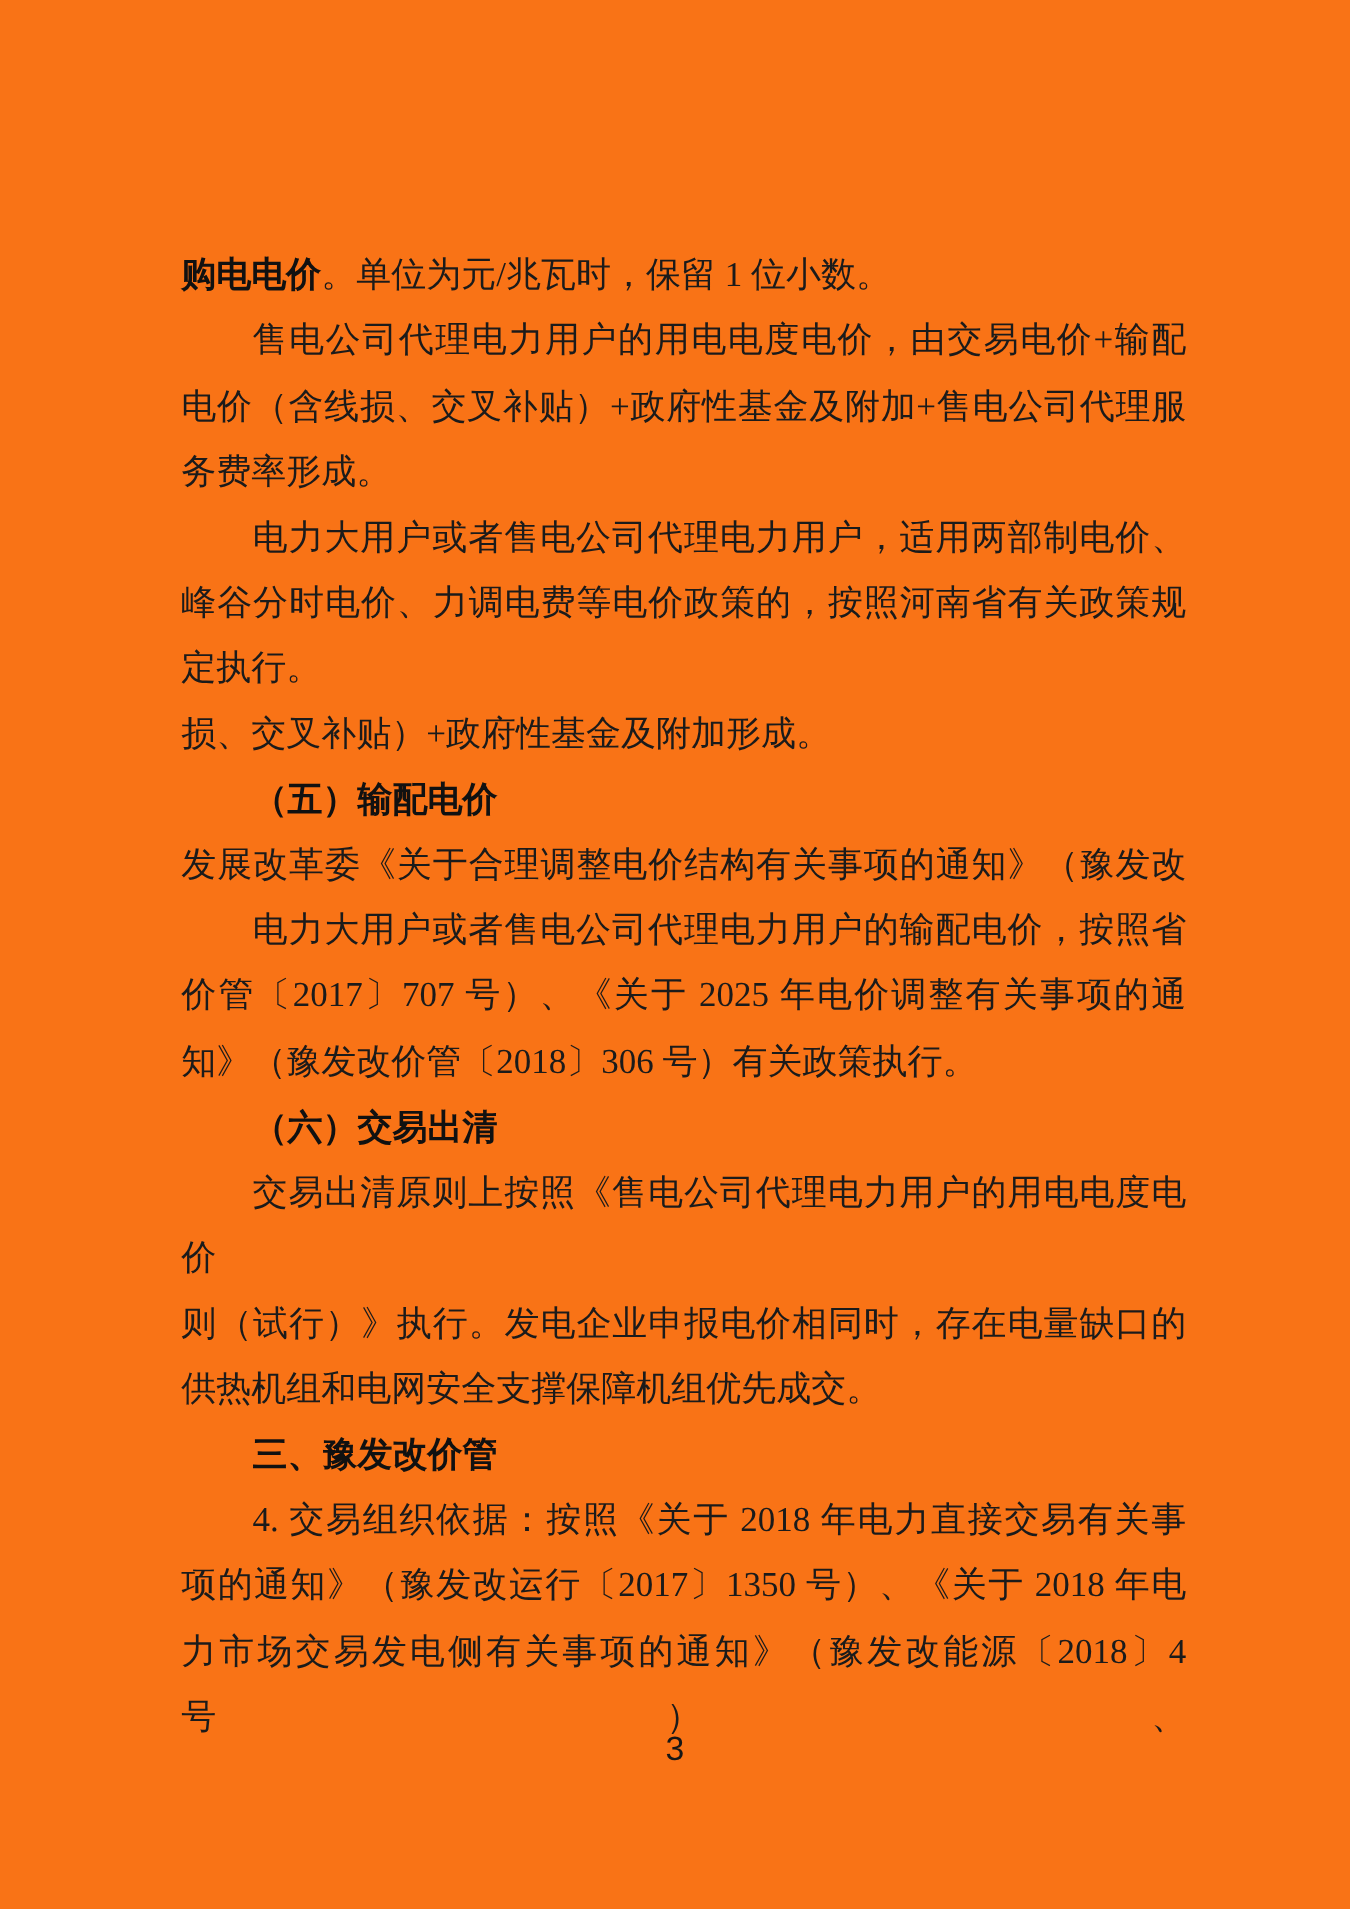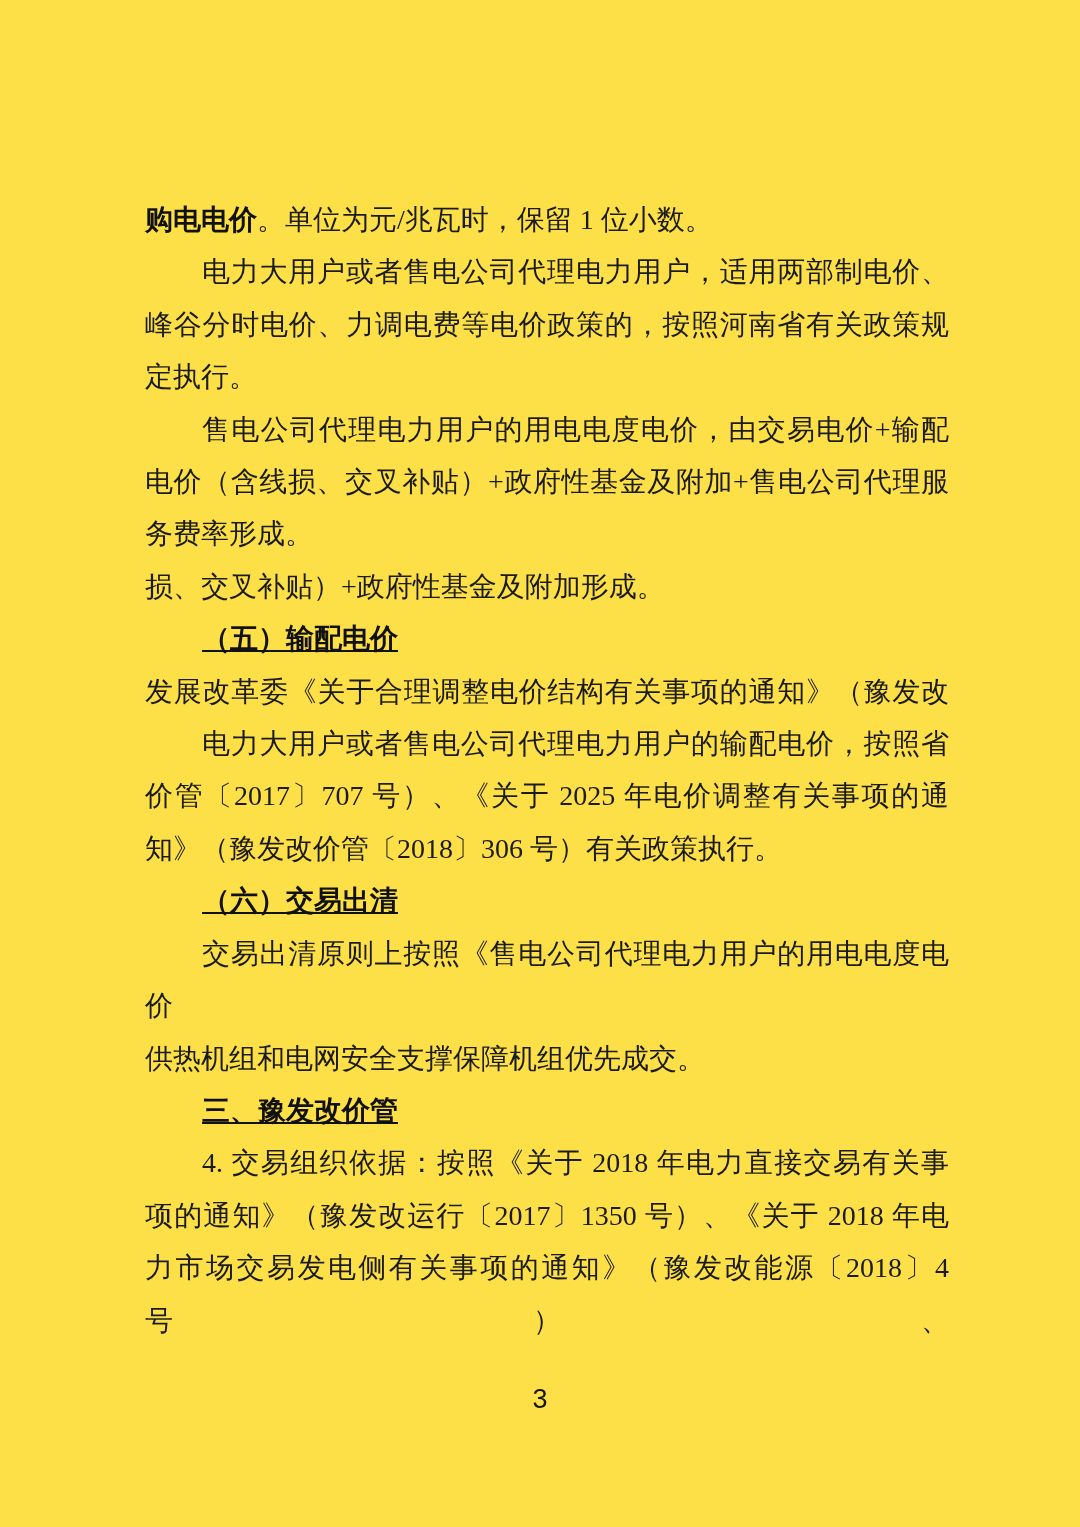--- a/index.html
+++ b/index.html
@@ -1,19 +1,19 @@
 <!DOCTYPE html>
 <html><head>
 <meta charset="utf-8">
 <style>
   html,body{margin:0;padding:0;background:#e8e8e8;}
   .page{
     position:relative;
     width:1080px;height:1527px;
-    background:#fde047;
+    background:#f97316;
     overflow:hidden;
     font-family:"Liberation Serif","DejaVu Serif",serif;
   }
   .textblock{
     position:absolute;
     left:145px;top:194px;
     width:804px;
   }
   .line{
     font-size:28px;
@@ -25,21 +25,20 @@
   }
   .line.last{
     text-align-last:left;
     -moz-text-align-last:left;
   }
   .line.indent{ text-indent:57px; }
   .heading .line{
     font-family:"Liberation Sans","DejaVu Sans",sans-serif;
     font-weight:700;
     color:#111111;
-    text-decoration:underline;
   }
   .bold{
     font-family:"Liberation Sans","DejaVu Sans",sans-serif;
     font-weight:700;
     color:#111111;
   }
   .pagenum{
     position:absolute;
     top:1384px;left:0;width:100%;
     text-align:center;
@@ -50,46 +49,47 @@
 </style>
 </head>
 <body>
 
 <div class="page">
   <div class="textblock">
       <div class="block paragraph">
         <div class="line last"><span class="bold">购电电价</span><span class="">。单位为元/兆瓦时，保留 1 位小数。</span></div>
       </div>
       <div class="block paragraph">
+        <div class="line indent"><span class="">售电公司代理电力用户的用电电度电价，由交易电价+输配</span></div>
+        <div class="line"><span class="">电价（含线损、交叉补贴）+政府性基金及附加+售电公司代理服</span></div>
+        <div class="line last"><span class="">务费率形成。</span></div>
+      </div>
+      <div class="block paragraph">
         <div class="line indent"><span class="">电力大用户或者售电公司代理电力用户，适用两部制电价、</span></div>
         <div class="line"><span class="">峰谷分时电价、力调电费等电价政策的，按照河南省有关政策规</span></div>
         <div class="line last"><span class="">定执行。</span></div>
-      </div>
-      <div class="block paragraph">
-        <div class="line indent"><span class="">售电公司代理电力用户的用电电度电价，由交易电价+输配</span></div>
-        <div class="line"><span class="">电价（含线损、交叉补贴）+政府性基金及附加+售电公司代理服</span></div>
-        <div class="line last"><span class="">务费率形成。</span></div>
       </div>
       <div class="block paragraph">
         <div class="line last"><span class="">损、交叉补贴）+政府性基金及附加形成。</span></div>
       </div>
       <div class="block heading">
         <div class="line indent last"><span class="bold">（五）输配电价</span></div>
       </div>
       <div class="block paragraph">
         <div class="line"><span class="">发展改革委《关于合理调整电价结构有关事项的通知》（豫发改</span></div>
         <div class="line indent"><span class="">电力大用户或者售电公司代理电力用户的输配电价，按照省</span></div>
         <div class="line"><span class="">价管〔2017〕707 号）、《关于 2025 年电价调整有关事项的通</span></div>
         <div class="line last"><span class="">知》（豫发改价管〔2018〕306 号）有关政策执行。</span></div>
       </div>
       <div class="block heading">
         <div class="line indent last"><span class="bold">（六）交易出清</span></div>
       </div>
       <div class="block paragraph">
         <div class="line indent"><span class="">交易出清原则上按照《售电公司代理电力用户的用电电度电价</span></div>
+        <div class="line"><span class="">则（试行）》执行。发电企业申报电价相同时，存在电量缺口的</span></div>
         <div class="line last"><span class="">供热机组和电网安全支撑保障机组优先成交。</span></div>
       </div>
       <div class="block heading">
         <div class="line indent last"><span class="bold">三、豫发改价管</span></div>
       </div>
       <div class="block paragraph">
         <div class="line indent"><span class="">4. 交易组织依据：按照《关于 2018 年电力直接交易有关事</span></div>
         <div class="line"><span class="">项的通知》（豫发改运行〔2017〕1350 号）、《关于 2018 年电</span></div>
         <div class="line"><span class="">力市场交易发电侧有关事项的通知》（豫发改能源〔2018〕4 号）、</span></div>
       </div>

